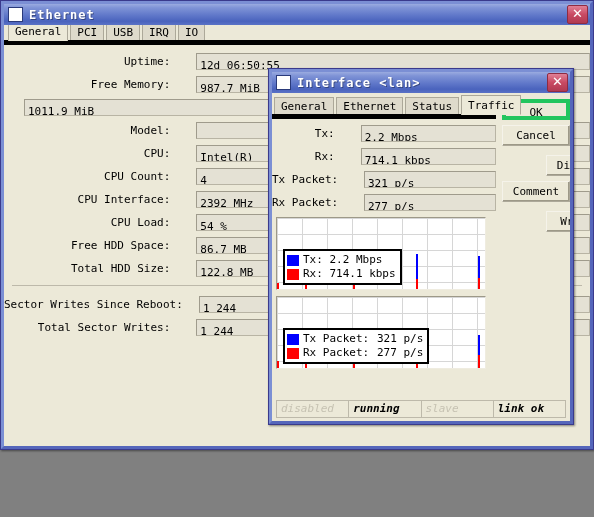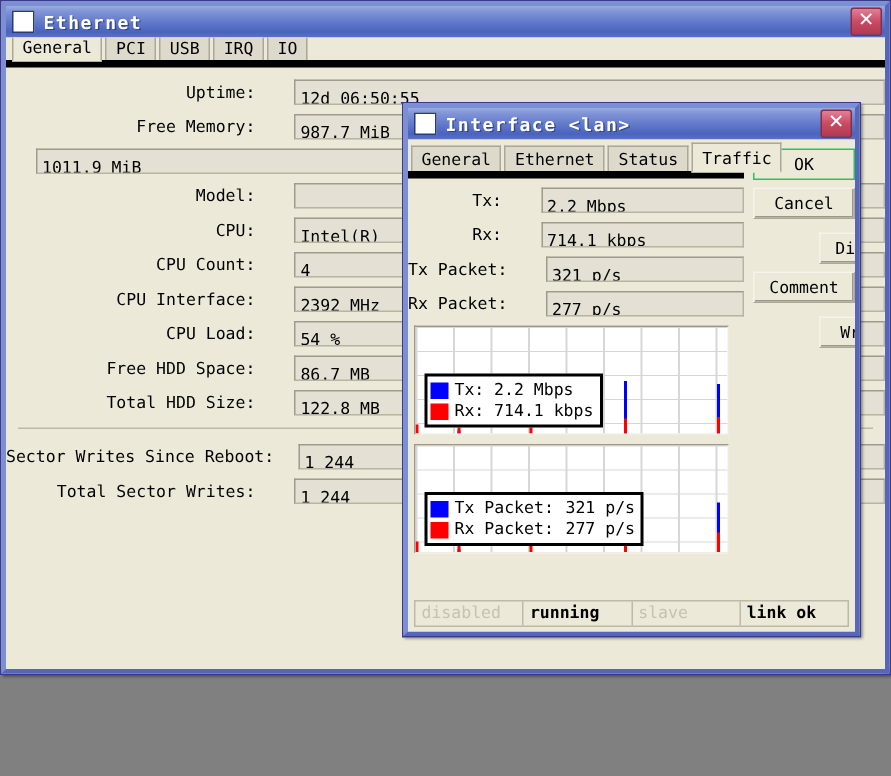--- a/index.html
+++ b/index.html
@@ -187,21 +187,21 @@
     border-top-color: #f5f3ea;
     border-left-color: #f5f3ea;
     box-shadow: inset -1px -1px 0 #9d9988;
     font-size: 11px;
     text-align: center;
     color: #000;
     cursor: pointer;
     box-sizing: border-box;
     font-family: "DejaVu Sans Mono", "Liberation Mono", monospace;
   }
-  .btn.default { border: 1px solid #22c55e; box-shadow: none; }
+  .btn.default { border: 4px solid #22c55e; box-shadow: none; }
   .btn-gap { margin-top: 9px; margin-left: 44px; }
 
   
   .graph {
     position: relative;
     width: 210px;
     height: 73px;
     background: #ffffff;
     border: 1px solid #9d9988;
     border-right-color: #efece0;
@@ -250,20 +250,21 @@
   .st-cell {
     flex: 1 1 0;
     font-size: 11px;
     line-height: 16px;
     padding-left: 4px;
     border-right: 1px solid #bdb9aa;
     color: #c6c2b2;
     white-space: nowrap;
     overflow: hidden;
     box-sizing: border-box;
+    font-style: italic;
   }
   .st-cell:last-child { border-right: none; }
   .st-cell.on { color: #000; font-weight: bold; }
 </style>
 </head>
 <body>
 
 <div class="window" id="resources-window">
   <div class="win-border"></div>
 

